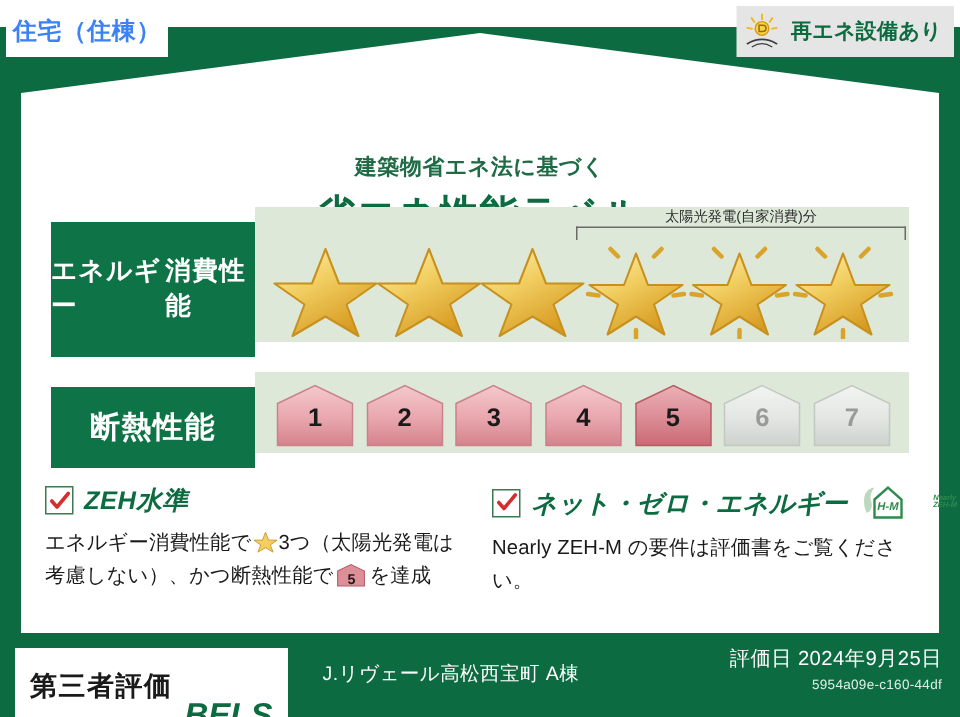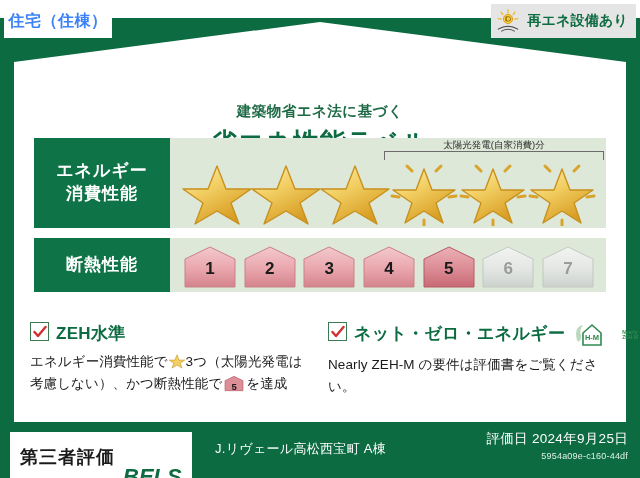--- a/index.html
+++ b/index.html
@@ -90,28 +90,29 @@
     position: absolute;
     left: 34px; top: 138px;
     width: 572px;
     z-index: 5;
   }
   .perf-row { display: flex; align-items: stretch; }
   .row-label {
     width: 136px;
     background: #0e7346;
     color: #ffffff;
-    display: flex; flex-direction: column;
+    display: flex; flex-direction: row;
     align-items: center; justify-content: center;
     font-weight: bold;
     line-height: 1.35;
     letter-spacing: 1px;
+    margin-top: 10px;
   }
   .row-label.energy { height: 90px; font-size: 17px; }
-  .row-label.insul  { height: 54px; font-size: 17px; }
+  .row-label.insul  { height: 54px; font-size: 20px; }
   .row-body {
     flex: 1;
     background: #dde8d8;
     position: relative;
   }
   .row-body.energy { height: 90px; }
   .row-body.insul  { height: 54px; }
   .row-gap { height: 10px; }
 
   
@@ -167,22 +168,23 @@
   
   .notes {
     position: absolute;
     left: 30px; top: 322px;
     width: 586px;
     display: flex; gap: 18px;
     z-index: 5;
   }
   .note-col { width: 288px; }
   .note-head {
-    display: flex; align-items: flex-start; gap: 7px;
+    display: flex; align-items: center; gap: 7px;
     margin-bottom: 6px;
+    font-style: italic;
   }
   .checkbox {
     width: 19px; height: 19px;
     border: 1.5px solid #3b7a52;
     background: #fff;
     display: flex; align-items: center; justify-content: center;
     flex: none;
   }
   .checkbox svg { display: block; }
   .note-title {

